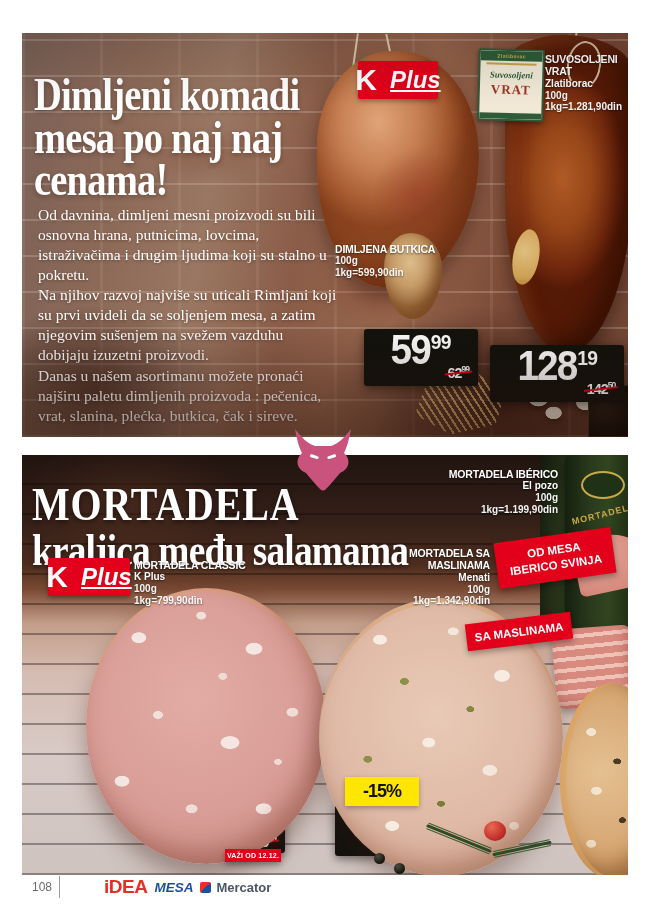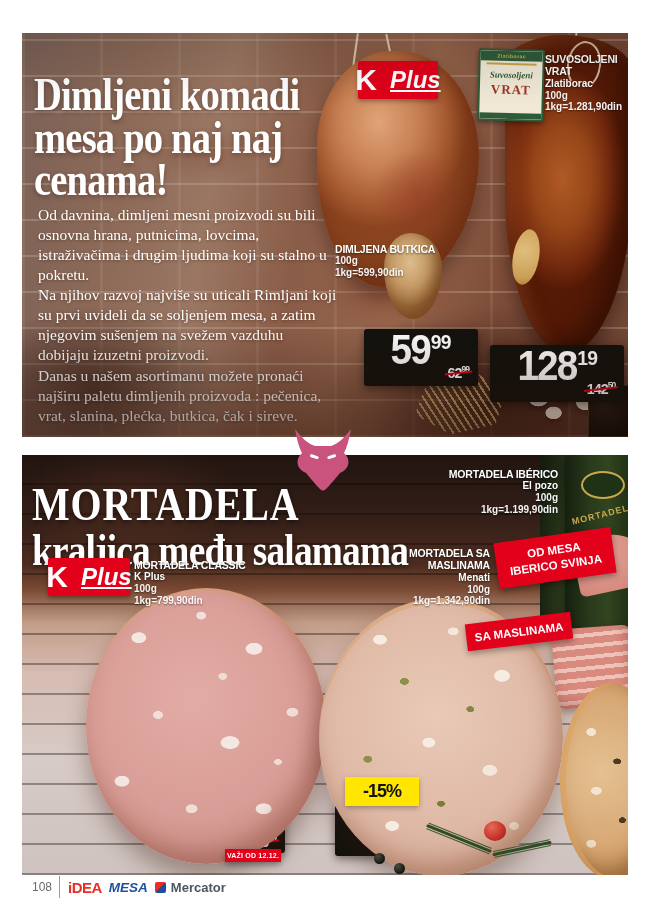--- a/index.html
+++ b/index.html
@@ -218,21 +218,21 @@
   .olive{position:absolute;width:11px;height:11px;border-radius:50%;z-index:4;
       background:radial-gradient(circle at 35% 30%, #4a4a42 0%, #16160f 70%);}
   .ol1{left:352px;top:398px;} .ol2{left:372px;top:408px;}
 
   
   .footer{position:absolute;left:0;top:872px;width:650px;height:30px;display:flex;
       align-items:center;z-index:3;}
   .page-num{width:52px;text-align:right;color:#6a6a6a;font-size:12px;}
   .foot-div{width:1px;height:22px;background:#9a9a9a;margin:0 8px 0 7px;}
   .logo-row{display:flex;align-items:center;gap:7px;}
-  .logo-idea{color:#e63027;font-weight:800;font-size:15px;letter-spacing:-.5px;}
+  .logo-idea{color:#e63027;font-weight:800;font-size:19px;letter-spacing:-.5px;margin-left:36px;}
   .logo-roda{color:#1d4f9e;font-weight:800;font-size:13.5px;font-style:italic;letter-spacing:0;}
   .merc-mark{width:11px;height:11px;background:linear-gradient(135deg,#e63027 0 50%,#1d4f9e 50% 100%);
       border-radius:2px;}
   .logo-mercator{color:#4d5560;font-weight:800;font-size:13px;margin-left:-2px;}
 </style>
 </head>
 <body>
 
 <div class="page">
 

